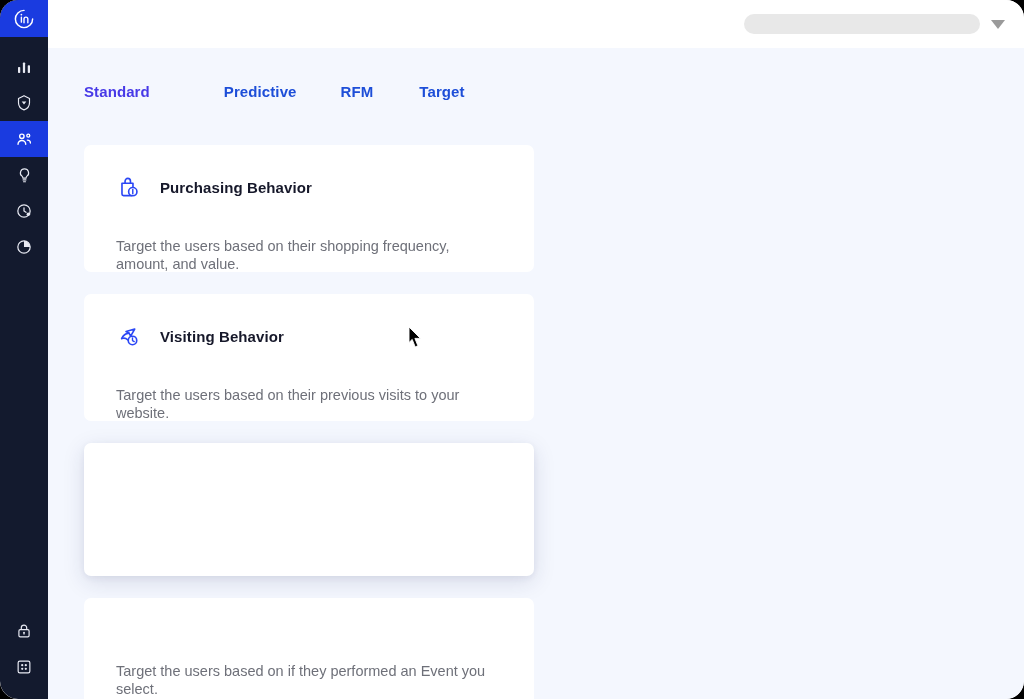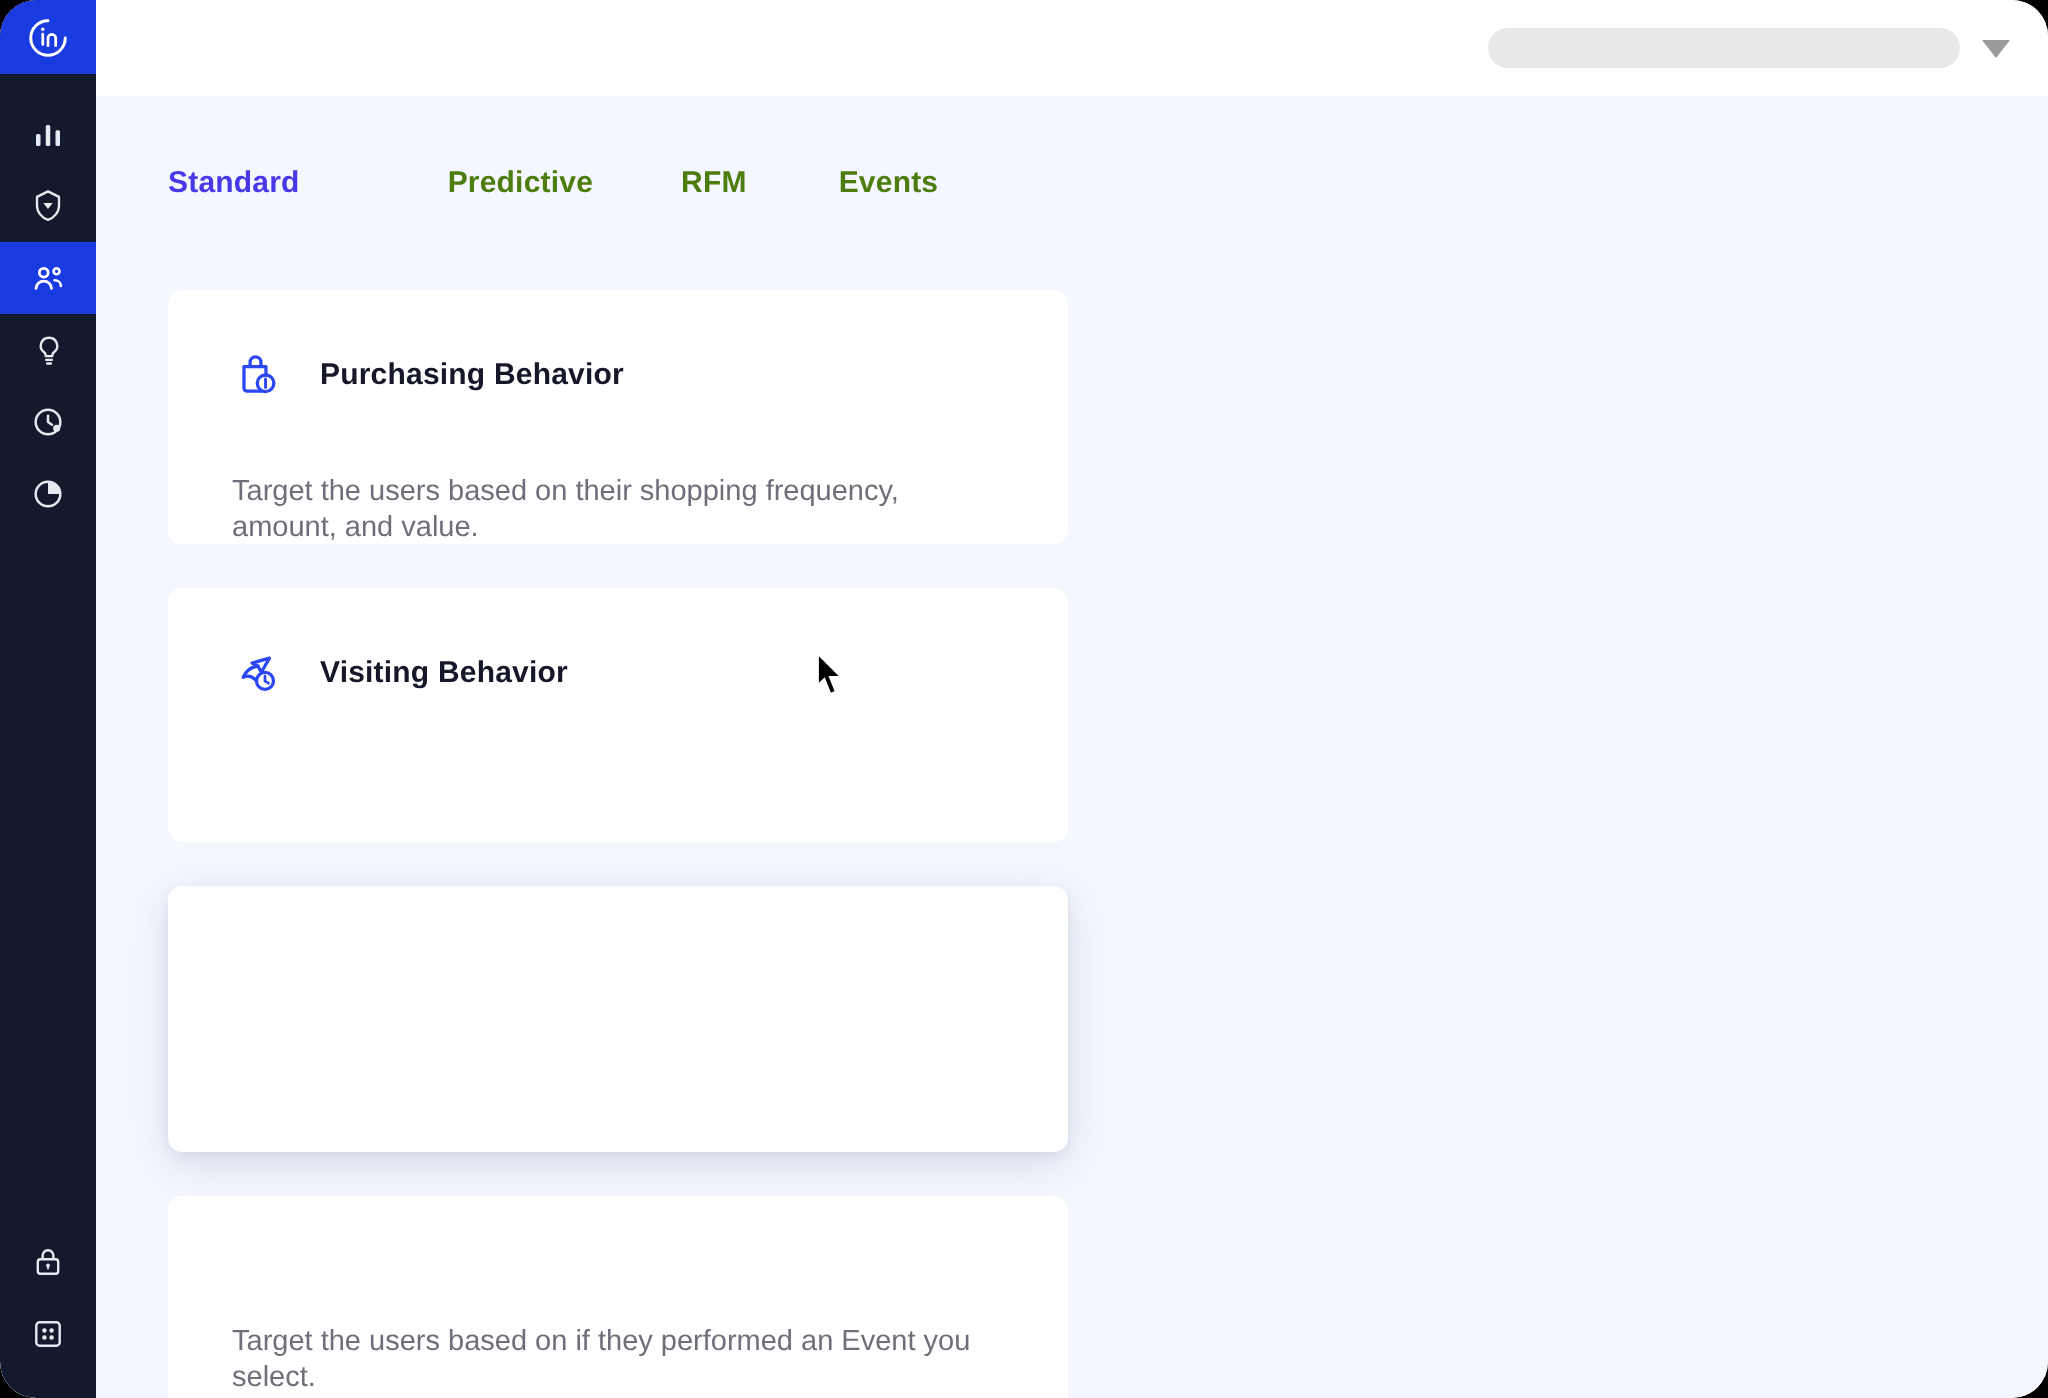--- a/index.html
+++ b/index.html
@@ -74,21 +74,21 @@
     border-radius:0 0 18px 0;
   }
 
   .tabs {
     position:absolute; left:36px; top:35px;
     display:flex; align-items:center;
   }
   .tab {
     font-size:15px;
     font-weight:bold;
-    color:#4d7c0f;
+    color:#1d4ed8;
     letter-spacing:0.1px;
     cursor:pointer;
     white-space:nowrap;
   }
   .tab.active { color:#4739E7; }
   .tab-spacer-1 { width:74px; }
   .tab-spacer-2 { width:44px; }
   .tab-spacer-3 { width:46px; }
 
   
@@ -242,21 +242,21 @@
 
   <main class="main">
 
     <div class="tabs">
       <div class="tab active">Standard</div>
       <div class="tab-spacer-1"></div>
       <div class="tab">Predictive</div>
       <div class="tab-spacer-2"></div>
       <div class="tab">RFM</div>
       <div class="tab-spacer-3"></div>
-      <div class="tab">Events</div>
+      <div class="tab">Target</div>
     </div>
 
     <div class="grid">
 
       <div class="card r1">
         <div class="card-head">
           <span class="card-icon">
             <svg width="27" height="27" viewBox="0 0 28 28" fill="none">
               <path d="M6.2 9.6h11.4v11.2a1.6 1.6 0 0 1-1.6 1.6H7.8a1.6 1.6 0 0 1-1.6-1.6V9.6z" stroke="#2B47F5" stroke-width="1.7" stroke-linejoin="round"></path>
               <path d="M9.4 9.6V7.4a2.8 2.8 0 0 1 5.6 0v2.2" stroke="#2B47F5" stroke-width="1.7" stroke-linecap="round"></path>
@@ -275,20 +275,21 @@
             <svg width="27" height="27" viewBox="0 0 28 28" fill="none">
               <path d="M19.4 6.3l-4.2 7.3-1.7-3.1-3.1-1.7 9-2.5z" stroke="#2B47F5" stroke-width="1.7" stroke-linejoin="round"></path>
               <path d="M13.5 10.5c-3.2.3-6.2 2.4-7.6 5.6" stroke="#2B47F5" stroke-width="1.7" stroke-linecap="round"></path>
               <path d="M5.9 16.1c2.2-.9 4.6-.3 6.1 1.3" stroke="#2B47F5" stroke-width="1.7" stroke-linecap="round"></path>
               <circle cx="17.1" cy="18.1" r="4.4" fill="#ffffff" stroke="#2B47F5" stroke-width="1.7"></circle>
               <path d="M17.1 15.6v2.6l1.8 1.1" stroke="#2B47F5" stroke-width="1.4" stroke-linecap="round" stroke-linejoin="round"></path>
             </svg>
           </span>
           <span class="card-title">Visiting Behavior</span>
         </div>
+        <div class="card-desc">Target the users based on their previous visits to your website.</div>
       </div>
 
       <div class="card r2 hovered">
       </div>
 
       <div class="card r2">
         <div class="card-desc">Target the users based on if they performed an Event you select.</div>
       </div>
 
     </div>

